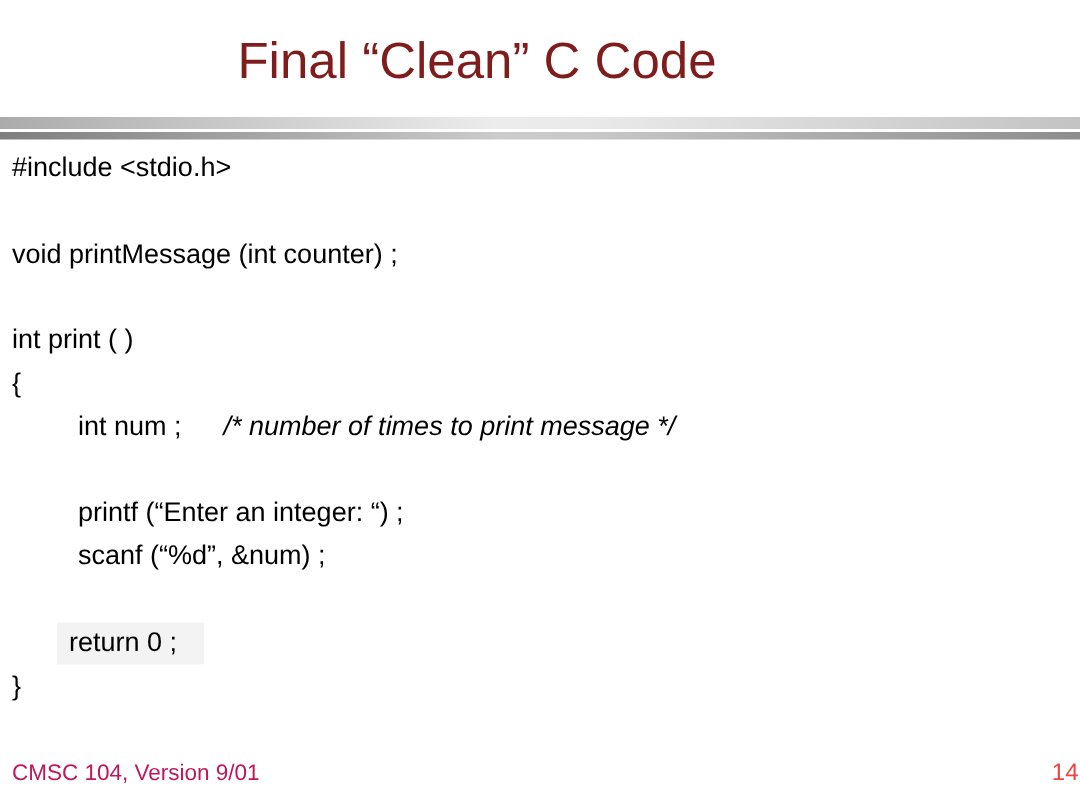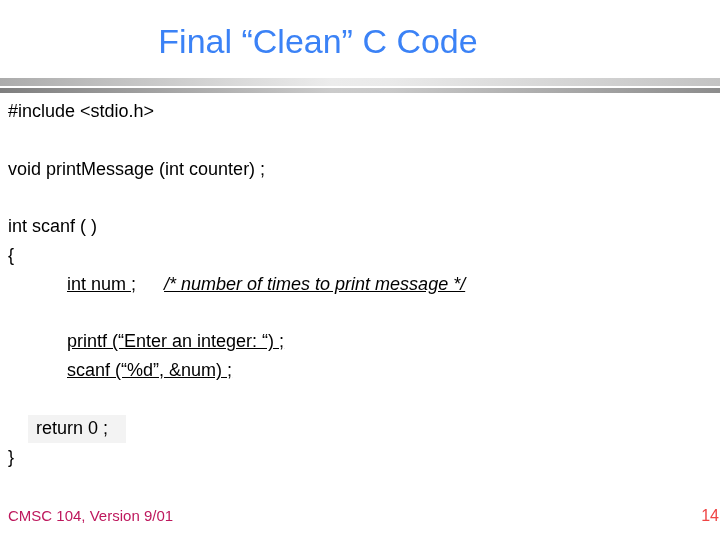--- a/index.html
+++ b/index.html
@@ -20,21 +20,21 @@
     inset: 0;
   }
   .slide-title {
     position: absolute;
     top: 22px;
     left: 0;
     width: 636px;
     text-align: center;
     font-size: 34px;
     font-weight: 400;
-    color: #3b82f6;
+    color: #7f1d1d;
     white-space: nowrap;
   }
   .rule-top {
     position: absolute;
     top: 78px;
     left: 0;
     width: 720px;
     height: 8px;
     background: linear-gradient(90deg, #ababab 0%, #ececec 46%, #eaeaea 54%, #c3c3c3 100%);
   }
@@ -53,22 +53,22 @@
     width: 720px;
     font-size: 18px;
     line-height: 28.8px;
     color: #000000;
   }
   .code-line {
     height: 28.8px;
     white-space: pre;
   }
   .indent-0 { padding-left: 8px; }
-  .indent-1 { padding-left: 67px; text-decoration: underline; }
-  .indent-2 { padding-left: 36px; }
+  .indent-1 { padding-left: 52px; }
+  .indent-2 { padding-left: 46px; }
   .comment {
     font-style: italic;
     margin-left: 28px;
   }
   .highlight {
     background: #f3f3f3;
     padding: 3px 18px 5px 8px;
     margin-left: -8px;
   }
   .footer-left {
@@ -95,21 +95,21 @@
   <div class="slide-title">Final “Clean” C Code</div>
 
   <div class="rule-top"></div>
   <div class="rule-bottom"></div>
 
   <div class="code-block">
       <div class="code-line indent-0"><span>#include &lt;stdio.h&gt;</span></div>
       <div class="code-line indent-0"><span></span></div>
       <div class="code-line indent-0"><span>void printMessage (int counter) ;</span></div>
       <div class="code-line indent-0"><span></span></div>
-      <div class="code-line indent-0"><span>int scanf ( )</span></div>
+      <div class="code-line indent-0"><span>int print ( )</span></div>
       <div class="code-line indent-0"><span>{</span></div>
       <div class="code-line indent-1"><span>int num ;</span><span class="comment">/* number of times to print message */</span></div>
       <div class="code-line indent-0"><span></span></div>
       <div class="code-line indent-1"><span>printf (“Enter an integer: “) ;</span></div>
       <div class="code-line indent-1"><span>scanf (“%d”, &amp;num) ;</span></div>
       <div class="code-line indent-0"><span></span></div>
       <div class="code-line indent-2"><span class="highlight">return 0 ;</span></div>
       <div class="code-line indent-0"><span>}</span></div>
     </div>
 

